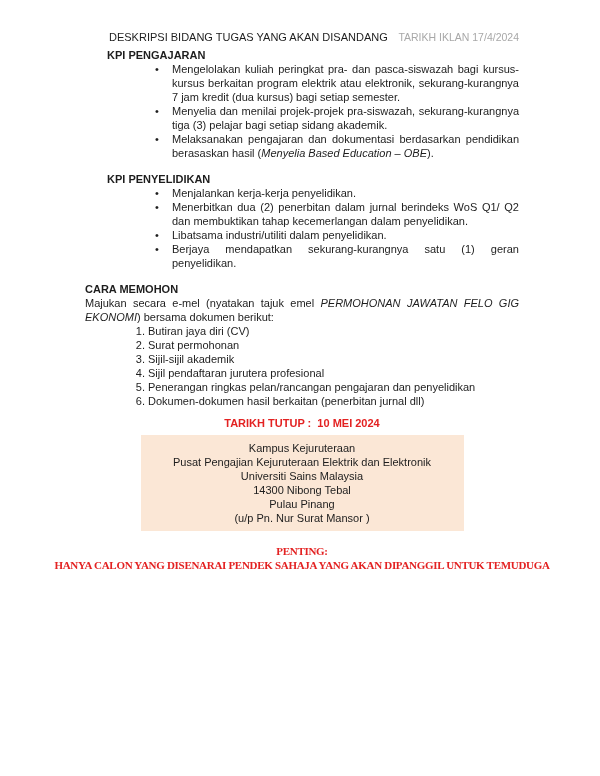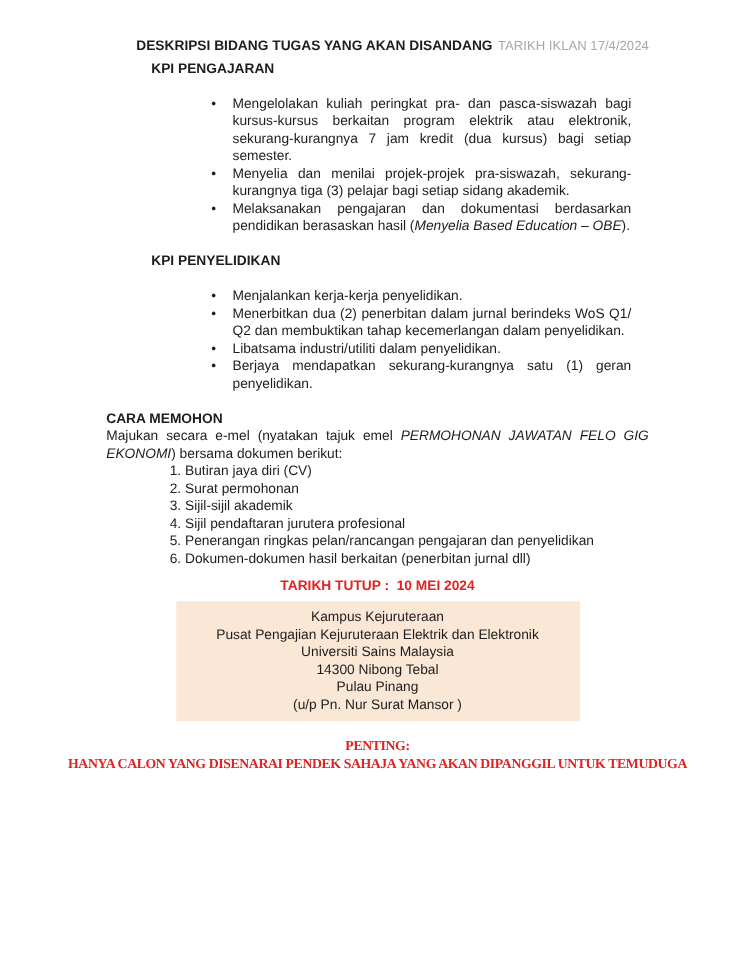--- a/index.html
+++ b/index.html
@@ -18,33 +18,33 @@
     position: absolute;
     left: 85px;
     top: 30px;
     width: 434px;
   }
   .doc-header {
     display: flex;
     justify-content: space-between;
     align-items: flex-start;
   }
-  .doc-title { font-weight: bold; padding-left: 24px; }
+  .doc-title { font-weight: normal; padding-left: 24px; }
   .watermark {
     color: var(--watermark-gray, #a8a8a8);
     font-size: 10.5px;
     font-weight: normal;
   }
   .kpi-heading {
     font-weight: bold;
-    margin: 4px 0 0 36px;
+    margin: 4px 0 0 22px;
   }
   .mt { margin-top: 12px; }
   ul.bullets {
-    margin: 14px;
+    margin: 0;
     padding: 0 0 0 87px;
     list-style: none;
   }
   ul.bullets li {
     position: relative;
     text-align: justify;
   }
   ul.bullets li::before {
     content: "\2022";
     position: absolute;

